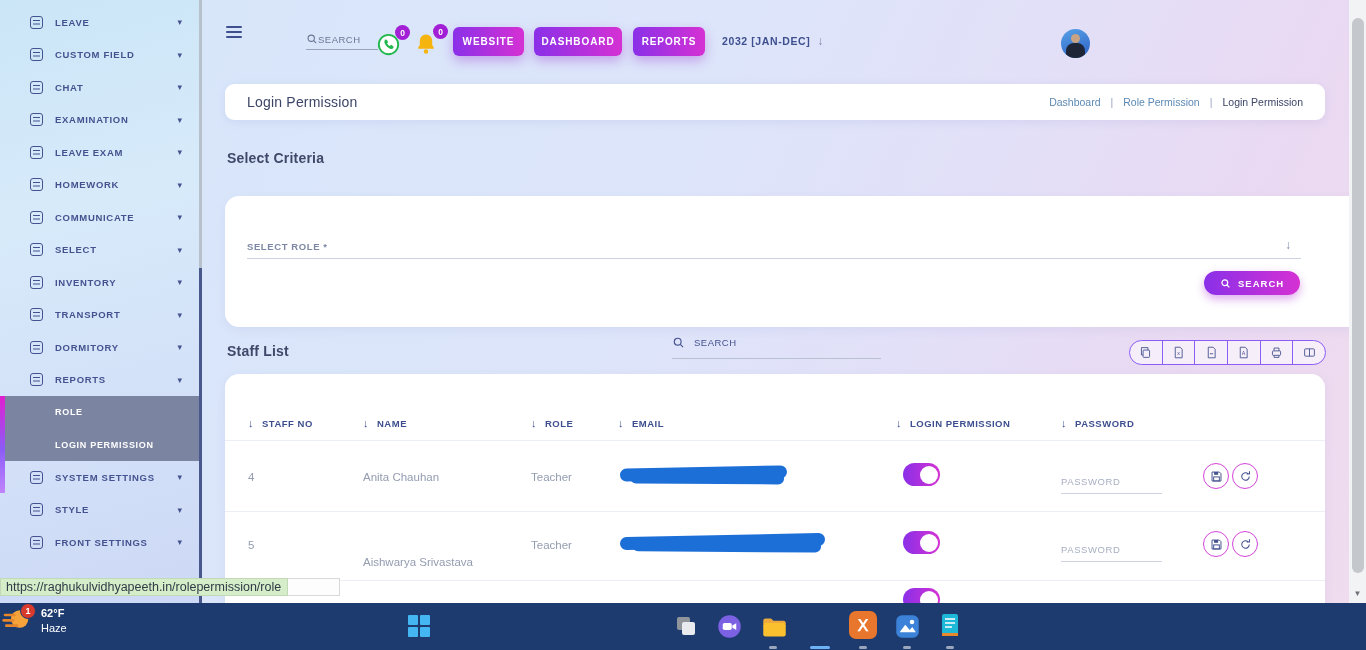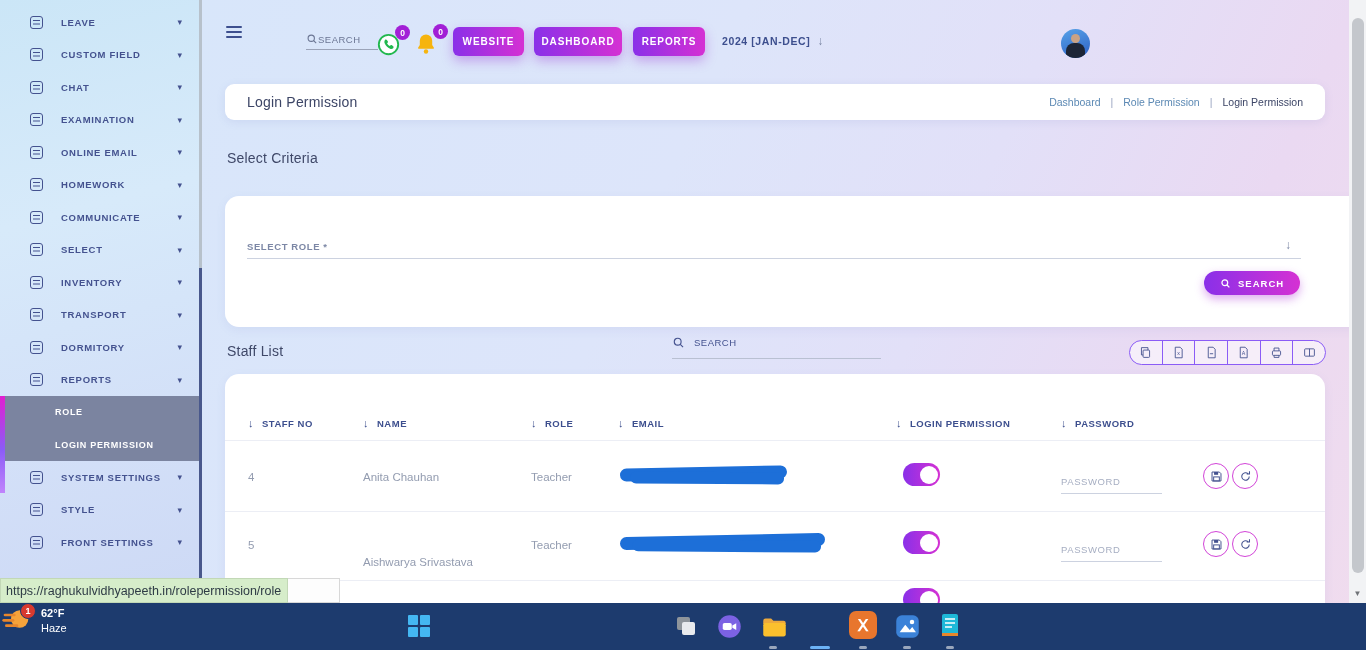--- a/index.html
+++ b/index.html
@@ -12,21 +12,21 @@
   .main-bg{position:absolute;left:200px;top:0;right:0;bottom:0;
     background:linear-gradient(115deg,#d8e6fa 0%,#dde5fa 38%,#e2e0f8 60%,#ead9f2 80%,#f0dcee 100%)}
 
   
   .sidebar{position:absolute;left:0;top:0;width:200px;bottom:0;
     background:linear-gradient(165deg,#cbe6f7 0%,#d7eafa 35%,#d3e0f8 70%,#cdd9f5 100%);
     padding-top:6px;z-index:3}
   .nav-item{height:32.5px;display:flex;align-items:center;padding-left:30px;position:relative;cursor:pointer}
   .nav-ico{width:13px;height:13px;border:1.3px solid #44528f;border-radius:3px;position:relative;flex:0 0 13px}
   .nav-ico::before{content:'';position:absolute;left:2px;right:2px;top:3px;height:1.2px;background:#44528f;box-shadow:0 3.5px 0 #44528f}
-  .nav-label{font-size:9.5px;font-weight:bold;letter-spacing:.7px;color:#44528f;margin-left:18px;white-space:nowrap}
+  .nav-label{font-size:9.5px;font-weight:bold;letter-spacing:.7px;color:#44528f;margin-left:12px;white-space:nowrap}
   .nav-caret{position:absolute;right:18px;font-size:9px;color:#44528f}
   .nav-item.active{background:#414e8e}
   .nav-item.active .nav-label,.nav-item.active .nav-caret{color:#fff}
   .nav-item.active .nav-ico{border-color:#fff}
   .nav-item.active .nav-ico::before{background:#fff;box-shadow:0 3.5px 0 #fff}
   .nav-sub{height:32.5px;display:flex;align-items:center;padding-left:55px;background:#7b84a0;cursor:pointer}
   .nav-sub .nav-label{margin-left:0;color:#fff;font-size:9px}
   .accent-stripe{position:absolute;left:0;top:396px;width:5px;height:97px;
     background:linear-gradient(180deg,#e11fd0 0%,#8b5cf6 55%,#c084fc 100%);z-index:4}
   .side-sbar-track{position:absolute;left:199px;top:0;width:3px;bottom:0;background:#b7c1cb;z-index:5}
@@ -51,21 +51,21 @@
 
   
   .titlebar{left:225px;top:84px;width:1100px;height:36px;background:#fff;border-radius:9px;
     box-shadow:0 2px 8px rgba(120,130,200,.14);display:flex;align-items:center;justify-content:space-between;padding:0 22px}
   .page-title{font-size:14px;color:#3c4566;letter-spacing:.2px}
   .crumbs{display:flex;align-items:center;gap:10px;font-size:10.5px}
   .crumb{color:#5c89b4;cursor:pointer}
   .crumb-sep{color:#9aa5c0}
   .crumb.current{color:#3c4566}
 
-  .section-heading{font-size:14px;font-weight:normal;color:#3f4868;letter-spacing:.2px}
+  .section-heading{font-size:14px;font-weight:bold;color:#3f4868;letter-spacing:.2px}
 
   
   .card{position:absolute;background:#fff;border-radius:14px;box-shadow:0 3px 10px rgba(120,130,200,.10)}
   .field-label{font-size:9.5px;font-weight:bold;letter-spacing:.6px;color:#7c87a5}
   .field-line{height:1px;background:#ccd2e0}
   .dd-arrow{font-size:12px;color:#7c87a5}
   .pill-btn{border:none;border-radius:12px;height:24px;padding:0 16px;display:flex;align-items:center;gap:7px;
     background:linear-gradient(90deg,#8a30e8,#d531d3);color:#fff;font-size:9.5px;font-weight:bold;letter-spacing:1px;
     cursor:pointer;font-family:"Liberation Sans",sans-serif;box-shadow:0 4px 10px rgba(170,45,215,.4)}
 
@@ -94,21 +94,21 @@
   .act-circle{position:absolute;width:26px;height:26px;border-radius:50%;border:1.4px solid #d244d8;
     display:flex;align-items:center;justify-content:center;cursor:pointer;background:#fff}
   .row-sep{position:absolute;left:0;right:0;height:1px;background:#eceef5}
 
   
   .main-sbar{position:absolute;right:0;top:0;width:17px;bottom:0;background:#f2f3f5;z-index:7}
   .main-sbar-thumb{position:absolute;right:2px;top:18px;width:12px;height:555px;border-radius:6px;background:#c4c7cc}
   .main-sbar-btn{position:absolute;right:0;bottom:2px;width:17px;height:16px;display:flex;align-items:center;justify-content:center;font-size:8px;color:#6f7377}
 
   
-  .url-tip{position:absolute;left:0;top:578px;height:25px;display:flex;z-index:20}
+  .url-tip{position:absolute;left:0;top:578px;height:18px;display:flex;z-index:20}
   .url-tip .green{background:#d6edca;border:1px solid #c2d8b6;display:flex;align-items:center;padding:0 6px 0 5px;
     font-size:12.5px;color:#2e3b45;font-family:"Liberation Sans",sans-serif}
   .url-tip .tail{width:52px;background:#fdfdfd;border:1px solid #d8d8d8;border-left:none}
 
   
   .taskbar{position:absolute;left:0;bottom:0;width:1366px;height:47px;background:#1d3b6e;z-index:30}
   .tb{position:absolute;display:flex;align-items:center;justify-content:center;cursor:pointer}
   .weather{left:8px;top:5px;display:flex;align-items:center;gap:7px;cursor:pointer}
   .weather-txt{color:#fff;font-size:11px;line-height:1.35}
   .wbadge{position:absolute;left:20px;top:0px;width:16px;height:16px;border-radius:50%;background:#d83a2e;color:#fff;
@@ -142,21 +142,21 @@
           <span class="nav-label">CHAT</span>
           <span class="nav-caret">▾</span>
         </div>
       <div class="nav-item">
           <span class="nav-ico"></span>
           <span class="nav-label">EXAMINATION</span>
           <span class="nav-caret">▾</span>
         </div>
       <div class="nav-item">
           <span class="nav-ico"></span>
-          <span class="nav-label">ONLINE EMAIL</span>
+          <span class="nav-label">LEAVE EXAM</span>
           <span class="nav-caret">▾</span>
         </div>
       <div class="nav-item">
           <span class="nav-ico"></span>
           <span class="nav-label">HOMEWORK</span>
           <span class="nav-caret">▾</span>
         </div>
       <div class="nav-item">
           <span class="nav-ico"></span>
           <span class="nav-label">COMMUNICATE</span>
@@ -241,21 +241,21 @@
         <circle cx="12" cy="20.5" r="2.2" fill="#f6b40e"></circle>
       </svg>
       <span class="badge">0</span>
     </div>
 
     <button class="abs grad-btn" style="left:453px;top:27px;width:71px">WEBSITE</button>
     <button class="abs grad-btn" style="left:534px;top:27px;width:88px">DASHBOARD</button>
     <button class="abs grad-btn" style="left:633px;top:27px;width:72px">REPORTS</button>
 
     <div class="abs year-sel">
-      <span>2024 [JAN-DEC]</span>
+      <span>2032 [JAN-DEC]</span>
       <span class="dd-arrow">↓</span>
     </div>
 
     <div class="abs avatar"></div>
 
     <div class="abs titlebar">
       <span class="page-title">Login Permission</span>
       <span class="crumbs">
         <span class="crumb">Dashboard</span>
         <span class="crumb-sep">|</span>

